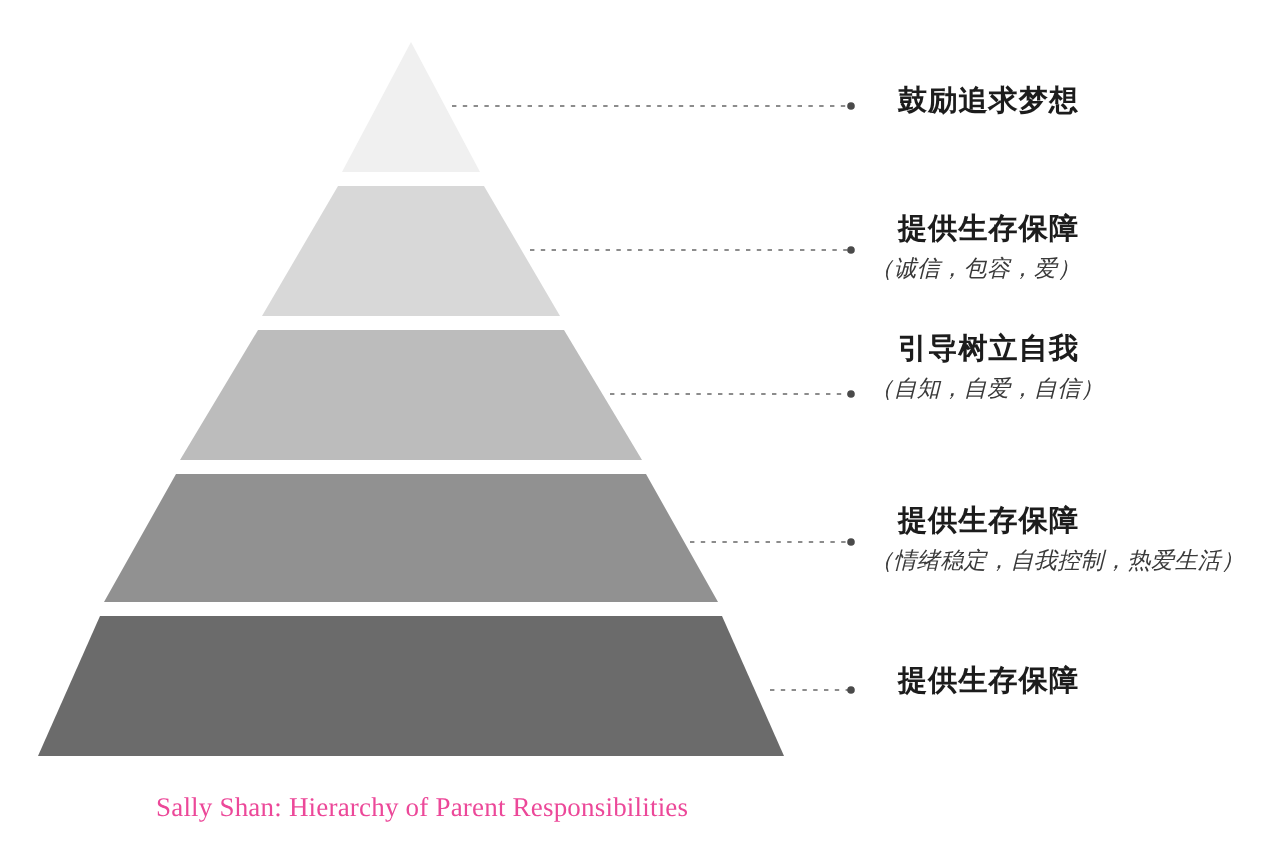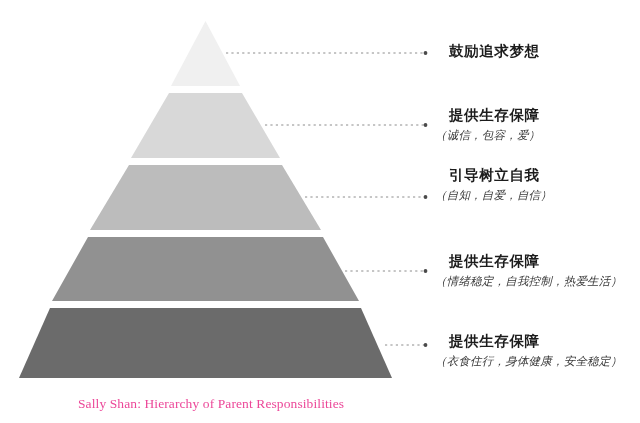--- a/index.html
+++ b/index.html
@@ -110,18 +110,17 @@
     <div class="label-sub">（自知，自爱，自信）</div>
   </div>
 
   <div class="label-group" style="top:252px;">
     <div class="label-title">提供生存保障</div>
     <div class="label-sub">（情绪稳定，自我控制，热爱生活）</div>
   </div>
 
   <div class="label-group" style="top:332px;">
     <div class="label-title">提供生存保障</div>
-    <div class="label-sub">（衣食住行，身体健康，安全稳定）</div>
   </div>
 
   <div id="caption">Sally Shan: Hierarchy of Parent Responsibilities</div>
 
 </div>
 
 </body></html>

